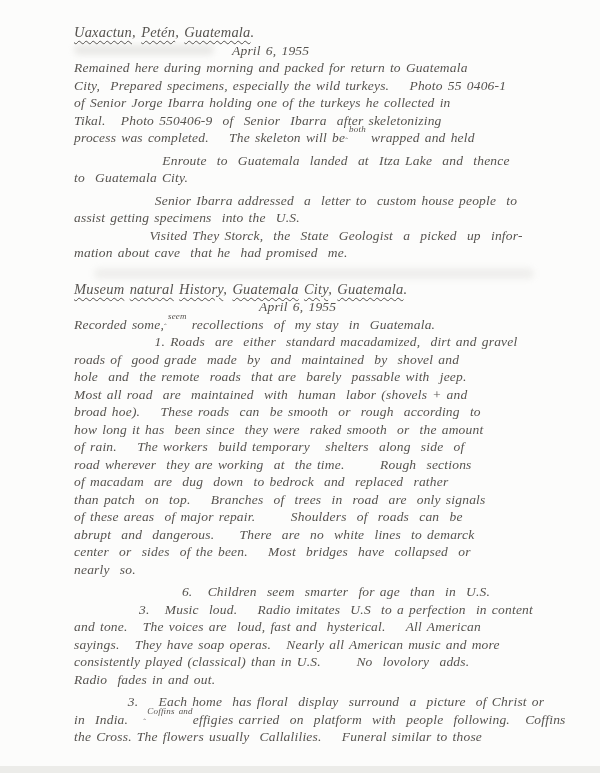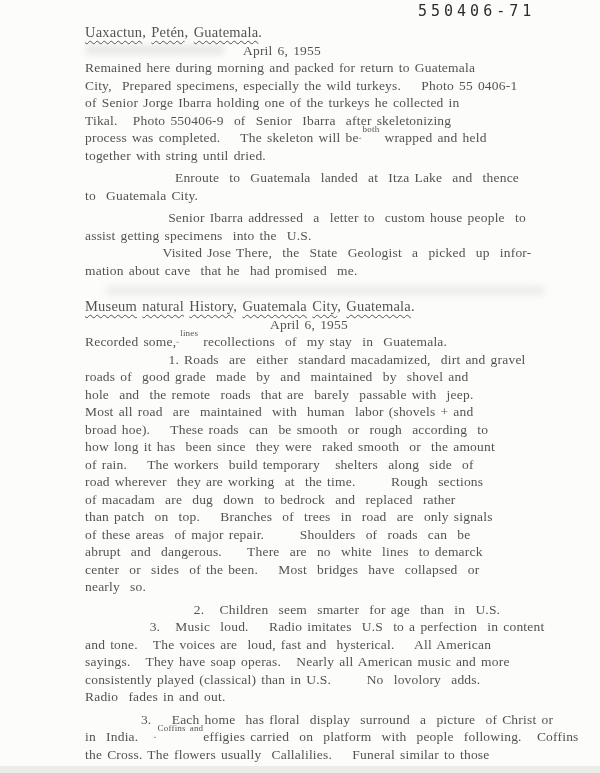--- a/index.html
+++ b/index.html
@@ -18,23 +18,24 @@
   .page-number {
     position: absolute;
     left: 418px; top: 2px;
     font-family: "DejaVu Sans Mono", monospace;
     font-size: 15px;
     letter-spacing: 4px;
     color: #2e2c2a;
   }
   .doc-body {
     position: absolute;
-    left: 85px; top: 24px;
+    left: 74px; top: 24px;
     width: 494px;
     color: rgba(62, 58, 54, 0.88);
+    font-style: italic;
     font-size: 13.5px;
     line-height: 17.5px;
     letter-spacing: 0.2px;
     word-spacing: 1.5px;
   }
   .handwritten-line { white-space: pre-wrap; min-height: 17.5px; }
   .handwritten-line.indent { padding-left: 30px; text-align: center; }
   .paragraph { margin: 0; }
   .small-gap { margin-top: 5px; }
   .section-heading {
@@ -87,74 +88,72 @@
     left: 0; right: 0; bottom: 0;
     height: 7px;
     background: #e7e7e5;
     opacity: 0.8;
   }
 </style>
 </head>
 <body>
 
 <div class="page">
-  <div class="page-number">550406-71</div>
 
   <div class="doc-body" id="doc-body">
       <div class="section-heading"><span class="heading-word">Uaxactun</span><span class="heading-sep">, </span><span class="heading-word">Petén</span><span class="heading-sep">, </span><span class="heading-word">Guatemala</span><span class="heading-sep">.</span></div>
       <div class="date-line">
         <div class="erased-smudge"></div>
         <span class="date-text">April 6, 1955</span>
       </div>
       <div class="paragraph">
         <div class="handwritten-line">Remained here during morning and packed for return to Guatemala</div>
         <div class="handwritten-line">City,  Prepared specimens, especially the wild turkeys.    Photo 55 0406-1</div>
         <div class="handwritten-line">of Senior Jorge Ibarra holding one of the turkeys he collected in</div>
         <div class="handwritten-line">Tikal.   Photo 550406-9  of  Senior  Ibarra  after skeletonizing</div>
         <div class="handwritten-line">process was completed.    The skeleton will be<sup class="ins">both</sup> wrapped and held</div>
-        <div class="handwritten-line">together with string until dried.</div>
       </div>
       <div class="paragraph small-gap">
         <div class="handwritten-line indent">Enroute  to  Guatemala  landed  at  Itza Lake  and  thence</div>
         <div class="handwritten-line">to  Guatemala City.</div>
       </div>
       <div class="paragraph small-gap">
         <div class="handwritten-line indent">Senior Ibarra addressed  a  letter to  custom house people  to</div>
         <div class="handwritten-line">assist getting specimens  into the  U.S.</div>
       </div>
       <div class="paragraph">
-        <div class="handwritten-line indent">Visited Jose There,  the  State  Geologist  a  picked  up  infor-</div>
+        <div class="handwritten-line indent">Visited They Storck,  the  State  Geologist  a  picked  up  infor-</div>
         <div class="handwritten-line">mation about cave  that he  had promised  me.</div>
       </div>
       <div class="erased-smudge-line"></div>
       <div class="section-heading"><span class="heading-word">Museum</span><span class="heading-sep"> </span><span class="heading-word">natural</span><span class="heading-sep"> </span><span class="heading-word">History</span><span class="heading-sep">, </span><span class="heading-word">Guatemala</span><span class="heading-sep"> </span><span class="heading-word">City</span><span class="heading-sep">, </span><span class="heading-word">Guatemala</span><span class="heading-sep">.</span></div>
       <div class="date-line pad-wide">
         <span class="date-text">April 6, 1955</span>
       </div>
       <div class="paragraph">
-        <div class="handwritten-line">Recorded some,<sup class="ins">lines</sup> recollections  of  my stay  in  Guatemala.</div>
+        <div class="handwritten-line">Recorded some,<sup class="ins">seem</sup> recollections  of  my stay  in  Guatemala.</div>
       </div>
       <div class="paragraph">
         <div class="handwritten-line indent">1. Roads  are  either  standard macadamized,  dirt and gravel</div>
         <div class="handwritten-line">roads of  good grade  made  by  and  maintained  by  shovel and</div>
         <div class="handwritten-line">hole  and  the remote  roads  that are  barely  passable with  jeep.</div>
         <div class="handwritten-line">Most all road  are  maintained  with  human  labor (shovels + and</div>
         <div class="handwritten-line">broad hoe).    These roads  can  be smooth  or  rough  according  to</div>
         <div class="handwritten-line">how long it has  been since  they were  raked smooth  or  the amount</div>
         <div class="handwritten-line">of rain.    The workers  build temporary   shelters  along  side  of</div>
         <div class="handwritten-line">road wherever  they are working  at  the time.       Rough  sections</div>
         <div class="handwritten-line">of macadam  are  dug  down  to bedrock  and  replaced  rather</div>
         <div class="handwritten-line">than patch  on  top.    Branches  of  trees  in  road  are  only signals</div>
         <div class="handwritten-line">of these areas  of major repair.       Shoulders  of  roads  can  be</div>
         <div class="handwritten-line">abrupt  and  dangerous.     There  are  no  white  lines  to demarck</div>
         <div class="handwritten-line">center  or  sides  of the been.    Most  bridges  have  collapsed  or</div>
         <div class="handwritten-line">nearly  so.</div>
       </div>
       <div class="paragraph small-gap">
-        <div class="handwritten-line indent">2.   Children  seem  smarter  for age  than  in  U.S.</div>
+        <div class="handwritten-line indent">6.   Children  seem  smarter  for age  than  in  U.S.</div>
       </div>
       <div class="paragraph">
         <div class="handwritten-line indent">3.   Music  loud.    Radio imitates  U.S  to a perfection  in content</div>
         <div class="handwritten-line">and tone.   The voices are  loud, fast and  hysterical.    All American</div>
         <div class="handwritten-line">sayings.   They have soap operas.   Nearly all American music and more</div>
         <div class="handwritten-line">consistently played (classical) than in U.S.       No  lovolory  adds.</div>
         <div class="handwritten-line">Radio  fades in and out.</div>
       </div>
       <div class="paragraph small-gap">
         <div class="handwritten-line indent">3.    Each home  has floral  display  surround  a  picture  of Christ or</div>

